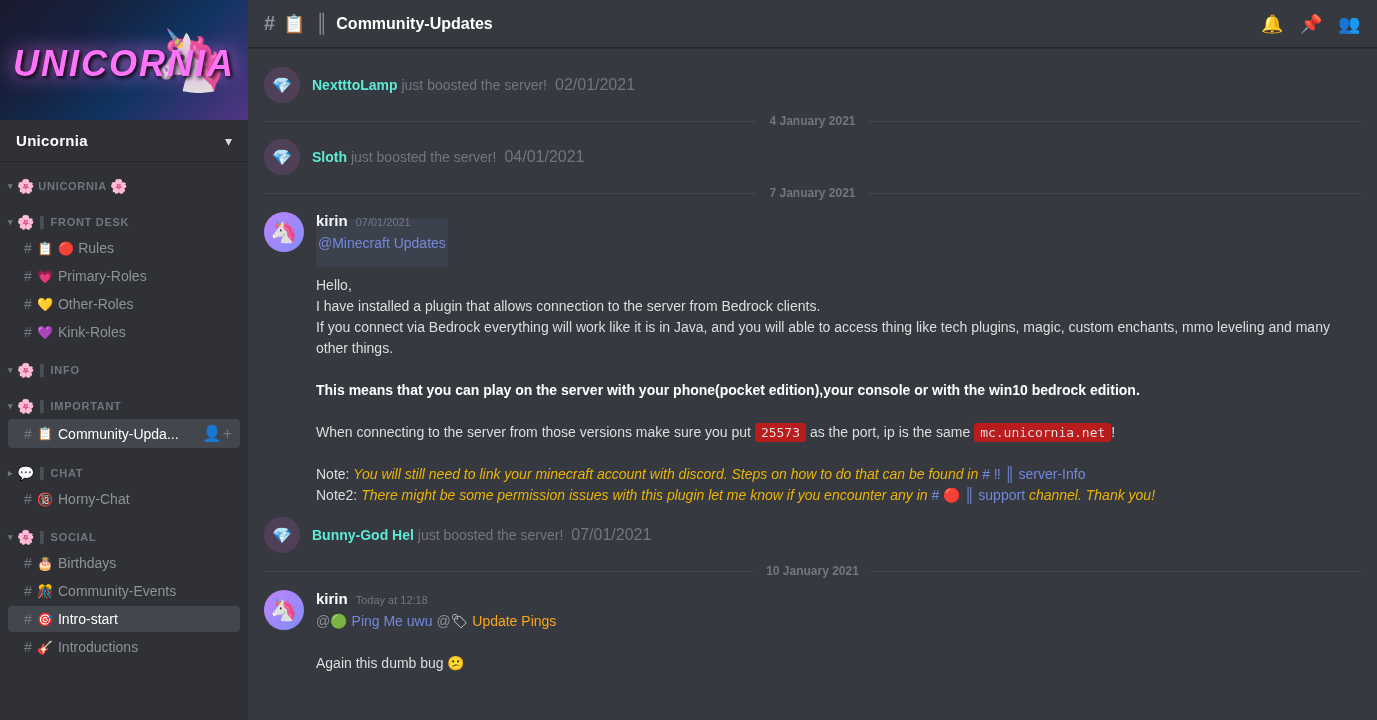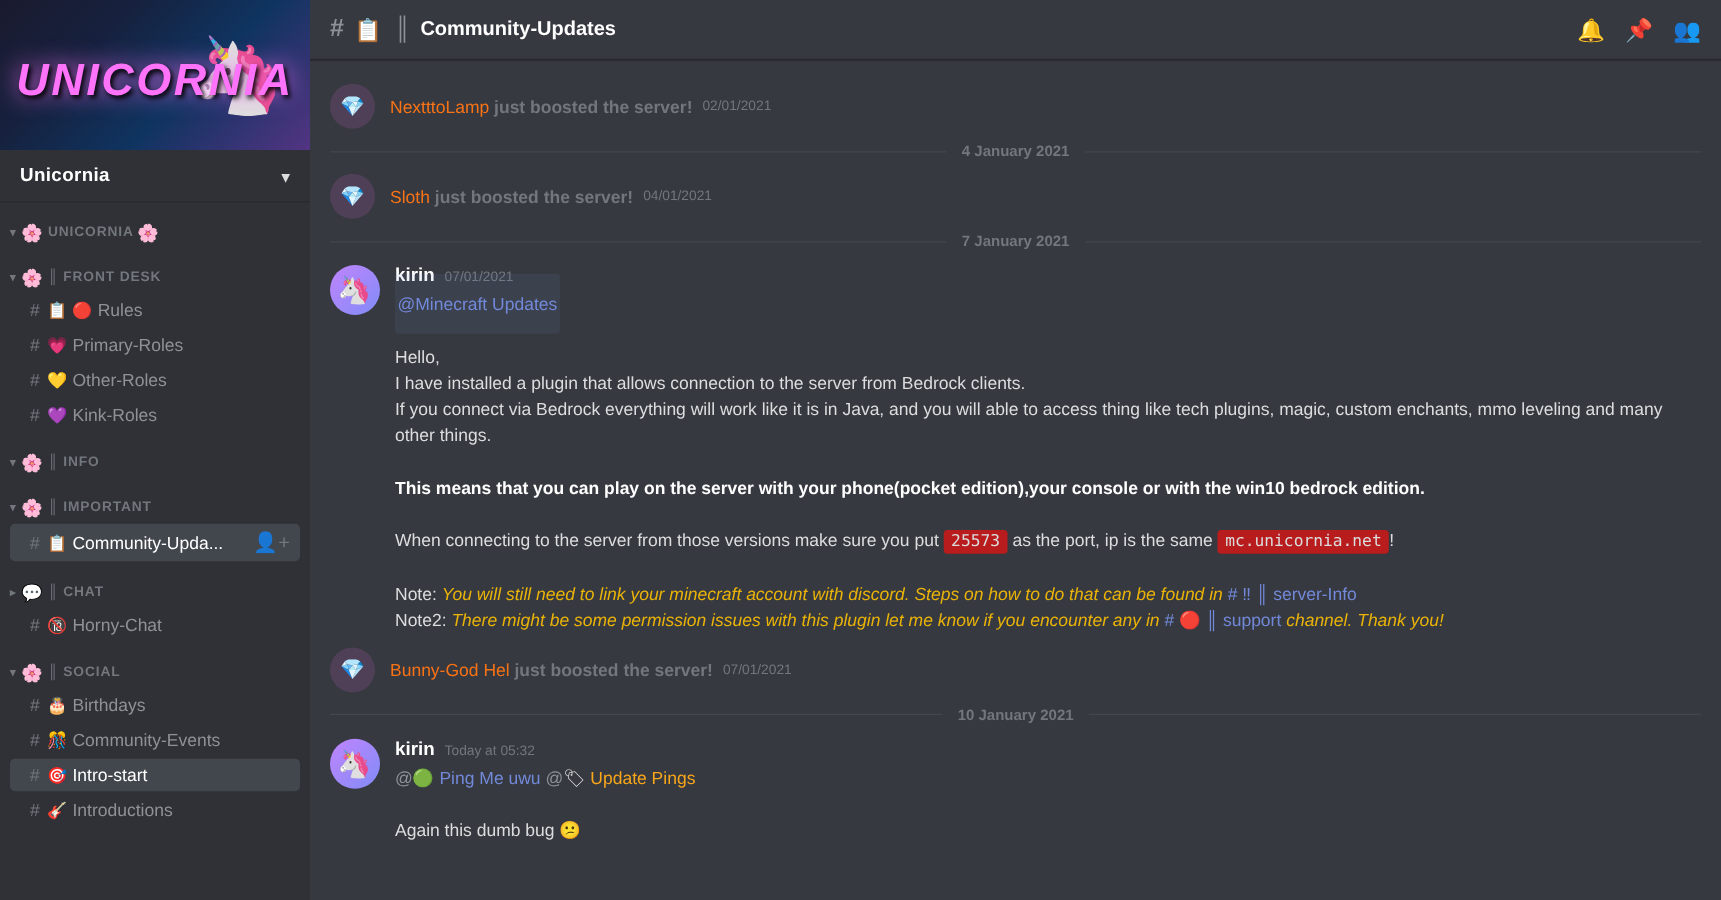--- a/index.html
+++ b/index.html
@@ -202,32 +202,31 @@
       content: '';
       flex: 1;
       height: 1px;
       background: #42464d;
     }
 
     .date-divider::before { margin-right: 12px; }
     .date-divider::after { margin-left: 12px; }
 
     .boost-username {
-      color: #f97316;
-      font-weight: 400;
+      color: #5eead4;
+      font-weight: 700;
     }
 
     .boost-text {
       color: #72767d;
-      font-weight: bold;
     }
 
     .boost-timestamp {
       color: #72767d;
-      font-size: 11px;
+      font-size: 16px;
       margin-left: 8px;
     }
 
     .message-group {
       padding: 4px 16px;
       display: flex;
       align-items: flex-start;
       margin-bottom: 4px;
     }
 
@@ -541,21 +540,21 @@
 
     <div class="date-divider">10 January 2021</div>
 
     <div class="message-group">
       <div class="avatar avatar-kirin">
         <span style="font-size:22px;">🦄</span>
       </div>
       <div class="message-content">
         <div class="message-header">
           <span class="message-author">kirin</span>
-          <span class="message-timestamp">Today at 05:32</span>
+          <span class="message-timestamp">Today at 12:18</span>
         </div>
         <div class="message-text">
           <span class="at-sign">@</span><span class="ping-green">🟢</span> <span class="channel-link">Ping Me uwu</span>
           <span class="at-sign"> @</span><span>🏷</span> <span class="channel-link update-ping">Update Pings</span>
           <br><br>
           Again this dumb bug 😕
         </div>
       </div>
     </div>
 

